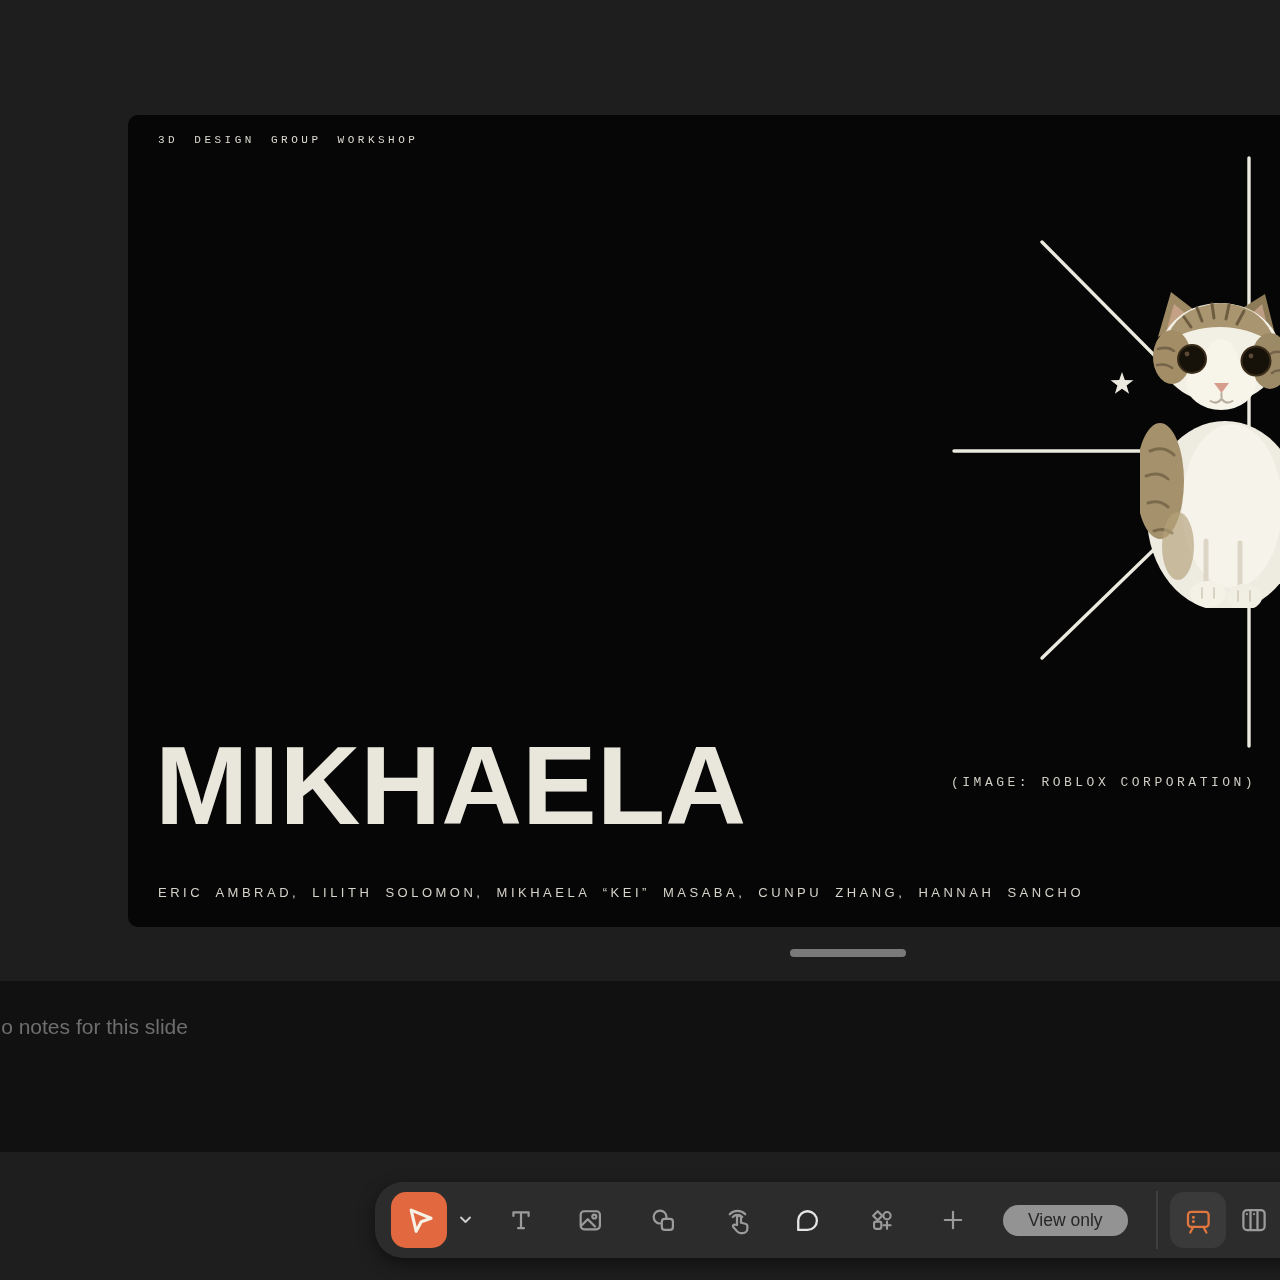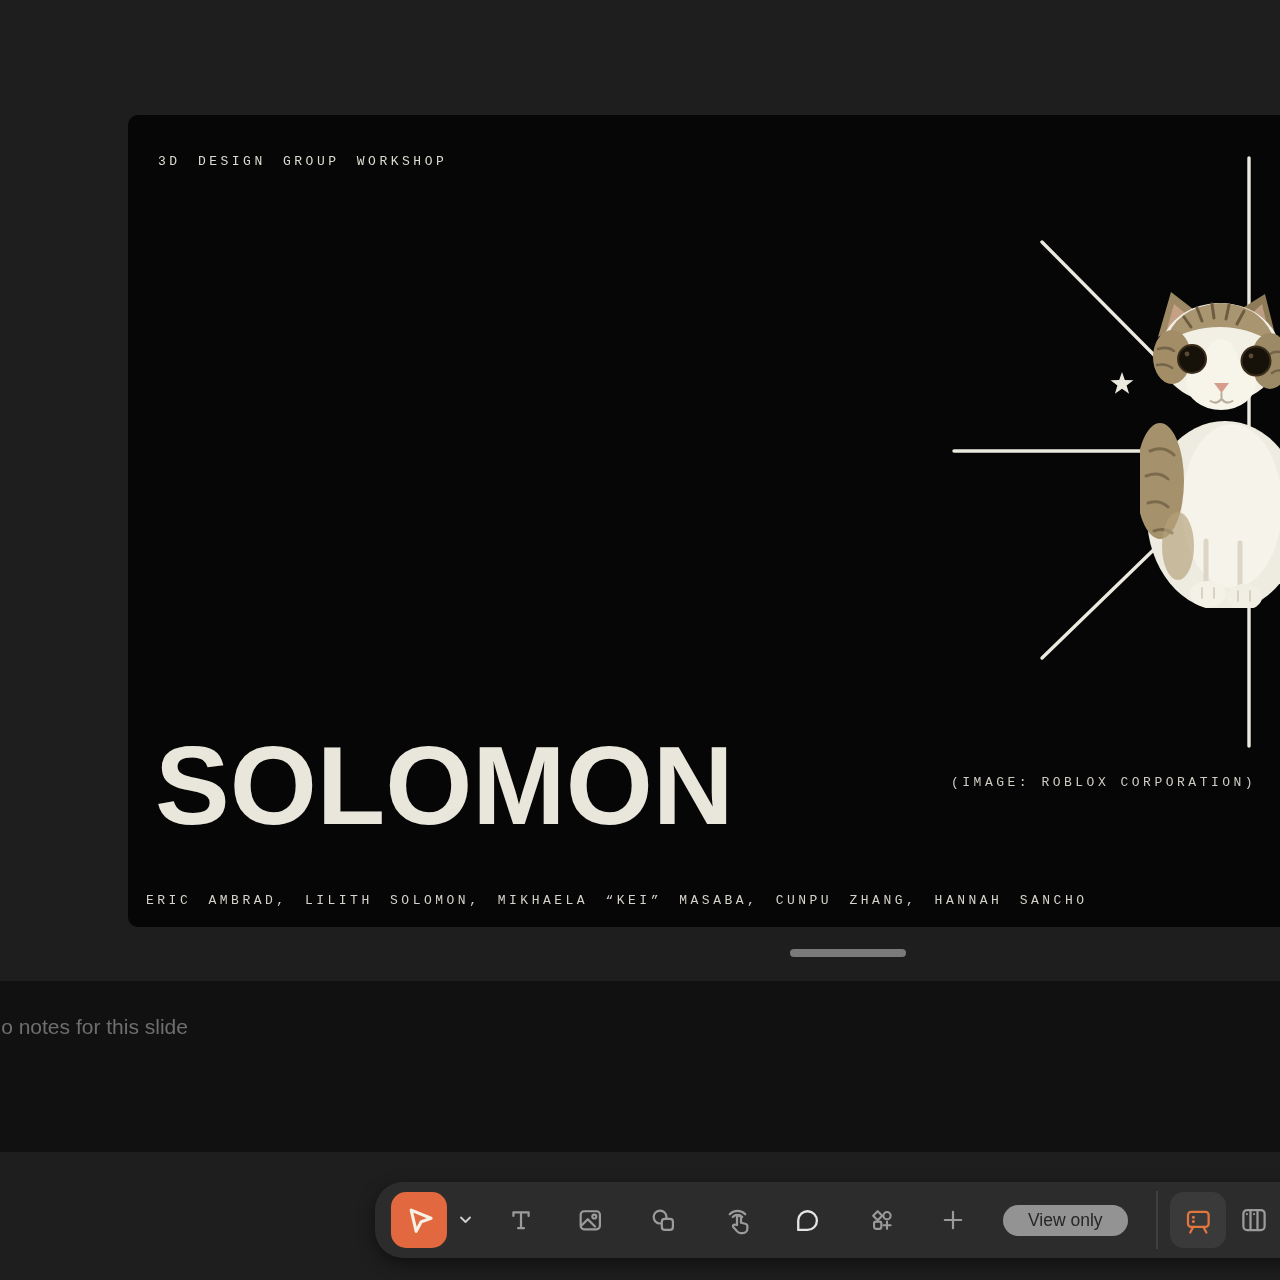--- a/index.html
+++ b/index.html
@@ -3,28 +3,28 @@
 <meta charset="utf-8">
 <style>
   * { margin:0; padding:0; box-sizing:border-box; }
   html,body { width:1280px; height:1280px; background:#1e1e1e; overflow:hidden;
               font-family:"Liberation Sans", sans-serif; }
   #stage { position:relative; width:1280px; height:1280px; background:#1e1e1e; overflow:hidden; }
 
   
   .slide { position:absolute; left:128px; top:115px; width:1452px; height:812px;
            background:#060606; border-radius:10px; overflow:hidden; }
-  .kicker { position:absolute; left:30px; top:39px;
-            font-family:"Liberation Mono", monospace; font-size:13px; letter-spacing:3.5px;
+  .kicker { position:absolute; left:30px; top:19px;
+            font-family:"Liberation Mono", monospace; font-size:11px; letter-spacing:3.5px;
             word-spacing:6px; color:#dedbd2; white-space:nowrap; }
   .slide-title { position:absolute; left:27px; top:615px; font-size:112px; font-weight:700;
                  letter-spacing:0px; color:#e9e7dc; line-height:1; white-space:nowrap; }
-  .authors { position:absolute; left:18px; top:770px;
-             font-family:Liberation Mono, monospace; font-size:13px; letter-spacing:3.5px;
-             word-spacing:6px; color:#d6d3ca; white-space:nowrap;margin-top:8px; }
+  .authors { position:absolute; left:30px; top:770px;
+             font-family:Liberation Sans, sans-serif; font-size:13px; letter-spacing:3.5px;
+             word-spacing:6px; color:#d6d3ca; white-space:nowrap; }
   .credit { position:absolute; left:823px; top:660px;
             font-family:"Liberation Mono", monospace; font-size:13px; letter-spacing:3.5px;
             color:#cfccc3; white-space:nowrap; }
   .burst-svg { position:absolute; left:0; top:0; }
   .cat-svg { position:absolute; left:1012px; top:176px; width:160px; height:317px; }
 
   
   .slide-handle { position:absolute; left:790px; top:949px; width:116px; height:8px;
                   border-radius:4px; background:#7a7a7a; }
   .notes-panel { position:absolute; left:0; top:981px; width:1280px; height:171px;
@@ -109,21 +109,21 @@
       <path d="M81.5 102 v6 M81.5 108 q-5 6 -11 2 M81.5 108 q5 6 11 2" stroke="#b9ae9c" stroke-width="2" fill="none" stroke-linecap="round"></path>
 
       <path d="M66 250 v44 M100 252 v46" stroke="#ddd6c6" stroke-width="5" fill="none" stroke-linecap="round"></path>
 
       <ellipse cx="68" cy="303" rx="18" ry="13" fill="#f4f1e7"></ellipse>
       <ellipse cx="104" cy="306" rx="18" ry="13" fill="#f1eee4"></ellipse>
       <path d="M62 297 v10 M74 297 v10 M98 300 v10 M110 300 v10" stroke="#d8d2c2" stroke-width="2" fill="none" stroke-linecap="round"></path>
     </svg>
 
     <div class="credit">(IMAGE: ROBLOX CORPORATION)</div>
-    <div class="slide-title">SOLOMON</div>
+    <div class="slide-title">MIKHAELA</div>
     <div class="authors">ERIC AMBRAD, LILITH SOLOMON, MIKHAELA “KEI” MASABA, CUNPU ZHANG, HANNAH SANCHO</div>
   </div>
 
   <div class="slide-handle"></div>
 
   <div class="notes-panel">
     <div class="notes-text">No notes for this slide</div>
   </div>
 
   <div class="toolbar">

